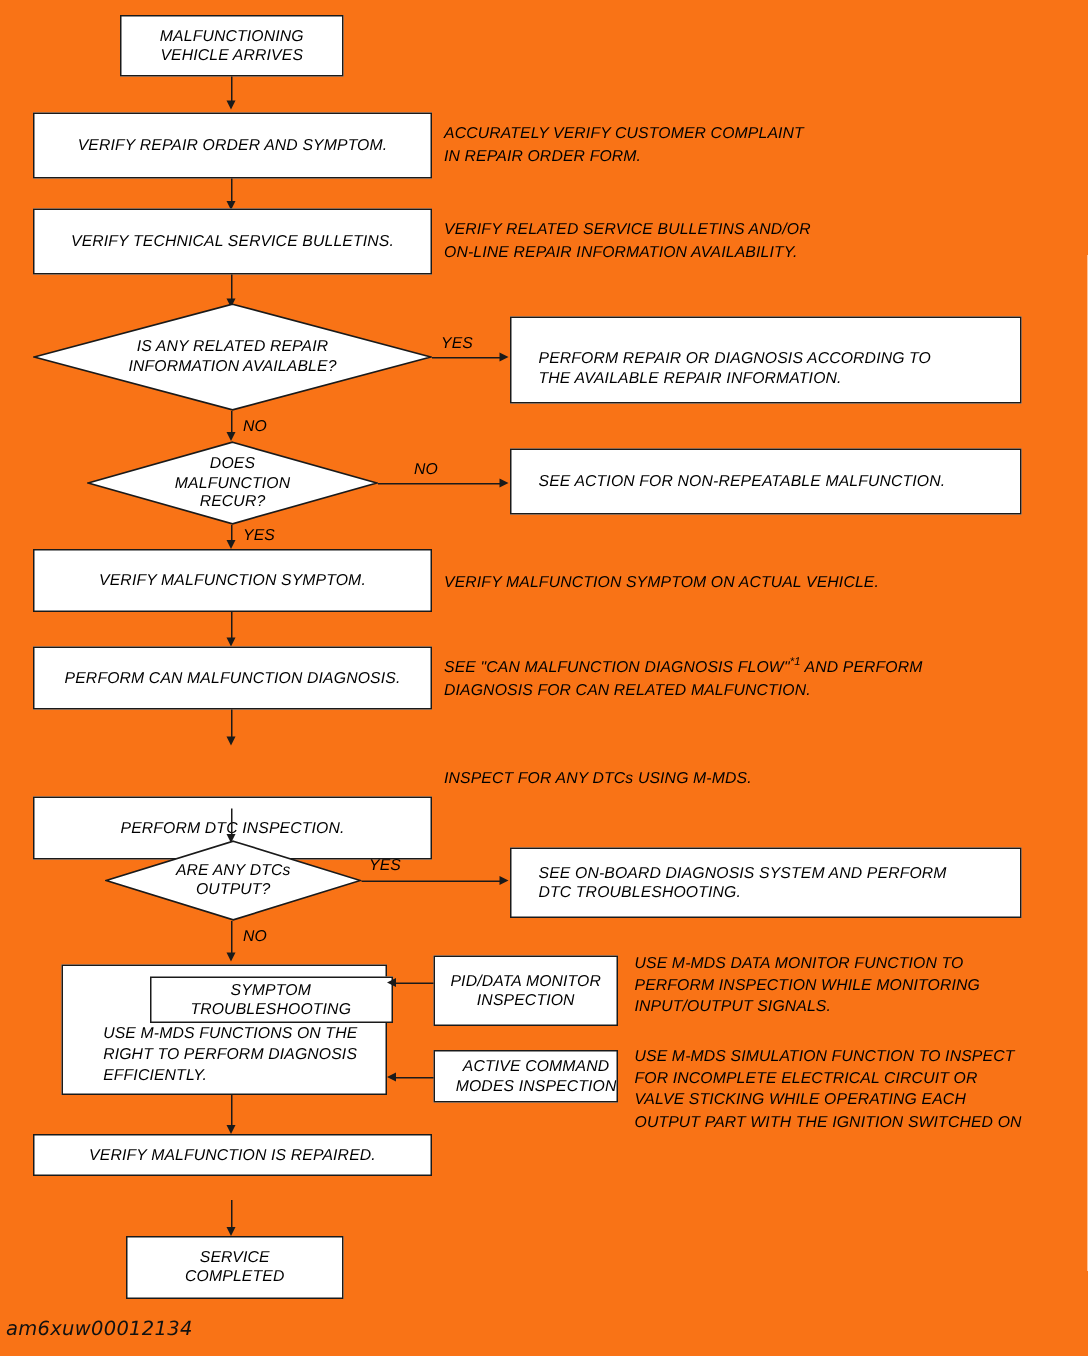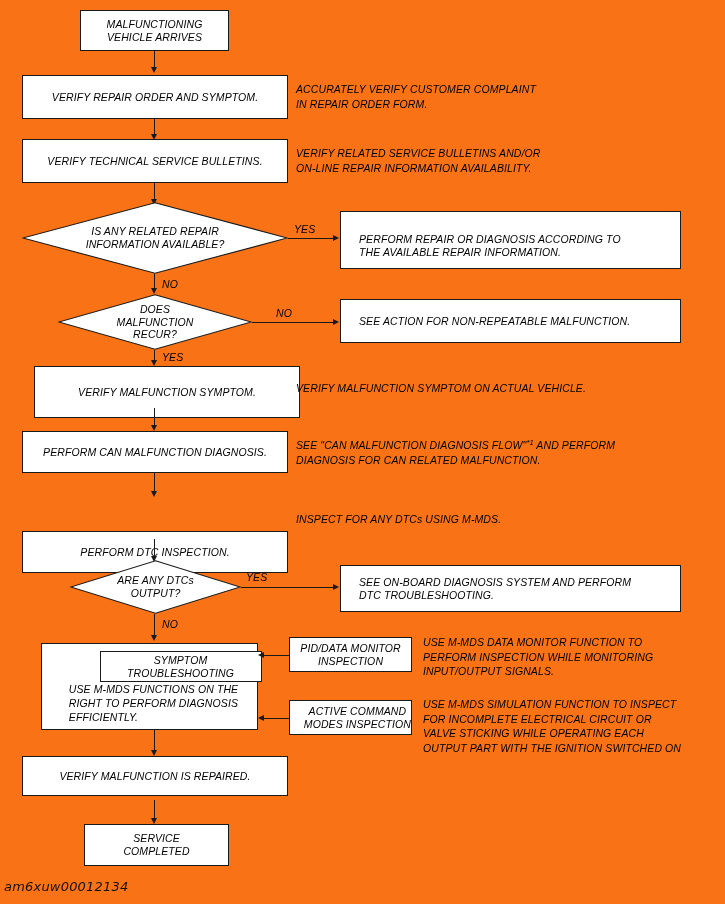--- a/index.html
+++ b/index.html
@@ -198,21 +198,21 @@
   <div class="label" style="left:276px; top:307px;">NO</div>
 
   <div class="node left-align" style="left:340px; top:299px; width:341px; height:44px;">
     <span style="padding-left:10px;">SEE ACTION FOR NON-REPEATABLE MALFUNCTION.</span>
   </div>
 
   <div class="vline" style="left:154px; top:350px; height:12px;"></div>
   <div class="arrow-down" style="left:151px; top:360px;"></div>
   <div class="label" style="left:162px; top:351px;">YES</div>
 
-  <div class="node" style="left:34px; top:366px; width:266px; height:52px;">
+  <div class="node" style="left:22px; top:366px; width:266px; height:42px;">
     <span>VERIFY MALFUNCTION SYMPTOM.</span>
   </div>
 
   <div class="note" style="left:296px; top:381px; width:420px;">VERIFY MALFUNCTION SYMPTOM ON ACTUAL VEHICLE.</div>
 
   <div class="vline" style="left:154px; top:408px; height:19px;"></div>
   <div class="arrow-down" style="left:151px; top:425px;"></div>
 
   <div class="node" style="left:22px; top:431px; width:266px; height:42px;">
     <span>PERFORM CAN MALFUNCTION DIAGNOSIS.</span>
@@ -257,21 +257,21 @@
   <div class="node" style="left:41px; top:643px; width:217px; height:87px; align-items:center; justify-content:flex-start;">
     <div class="node" style="position:relative; left:31px; top:7px; width:162px; height:31px;">
       <span style="white-space:pre-line; line-height:13px;">SYMPTOM
 TROUBLESHOOTING</span>
     </div>
     <span style="white-space:pre-line; text-align:left; padding-left:8px; padding-top:7px; line-height:14px;">USE M-MDS FUNCTIONS ON THE
 RIGHT TO PERFORM DIAGNOSIS
 EFFICIENTLY.</span>
   </div>
 
-  <div class="node" style="left:289px; top:637px; width:123px; height:35px;">
+  <div class="node" style="left:289px; top:637px; width:123px; height:47px;">
     <span style="white-space:pre-line;">PID/DATA MONITOR
 INSPECTION</span>
   </div>
   <div class="hline" style="left:264px; top:655px; width:25px;"></div>
   <div class="arrow-left" style="left:258px; top:651.5px;"></div>
 
   <div class="note" style="left:423px; top:635px; width:300px;">USE M-MDS DATA MONITOR FUNCTION TO
 PERFORM INSPECTION WHILE MONITORING
 INPUT/OUTPUT SIGNALS.</div>
 
@@ -283,21 +283,21 @@
   <div class="arrow-left" style="left:258px; top:714.5px;"></div>
 
   <div class="note" style="left:423px; top:697px; width:305px;">USE M-MDS SIMULATION FUNCTION TO INSPECT
 FOR INCOMPLETE ELECTRICAL CIRCUIT OR
 VALVE STICKING WHILE OPERATING EACH
 OUTPUT PART WITH THE IGNITION SWITCHED ON</div>
 
   <div class="vline" style="left:154px; top:730px; height:21px;"></div>
   <div class="arrow-down" style="left:151px; top:750px;"></div>
 
-  <div class="node" style="left:22px; top:756px; width:266px; height:40px;">
+  <div class="node" style="left:22px; top:756px; width:266px; height:28px;">
     <span>VERIFY MALFUNCTION IS REPAIRED.</span>
   </div>
 
   <div class="vline" style="left:154px; top:800px; height:20px;"></div>
   <div class="arrow-down" style="left:151px; top:818px;"></div>
 
   <div class="node" style="left:84px; top:824px; width:145px; height:42px;">
     <span style="white-space:pre-line;">SERVICE
 COMPLETED</span>
   </div>

